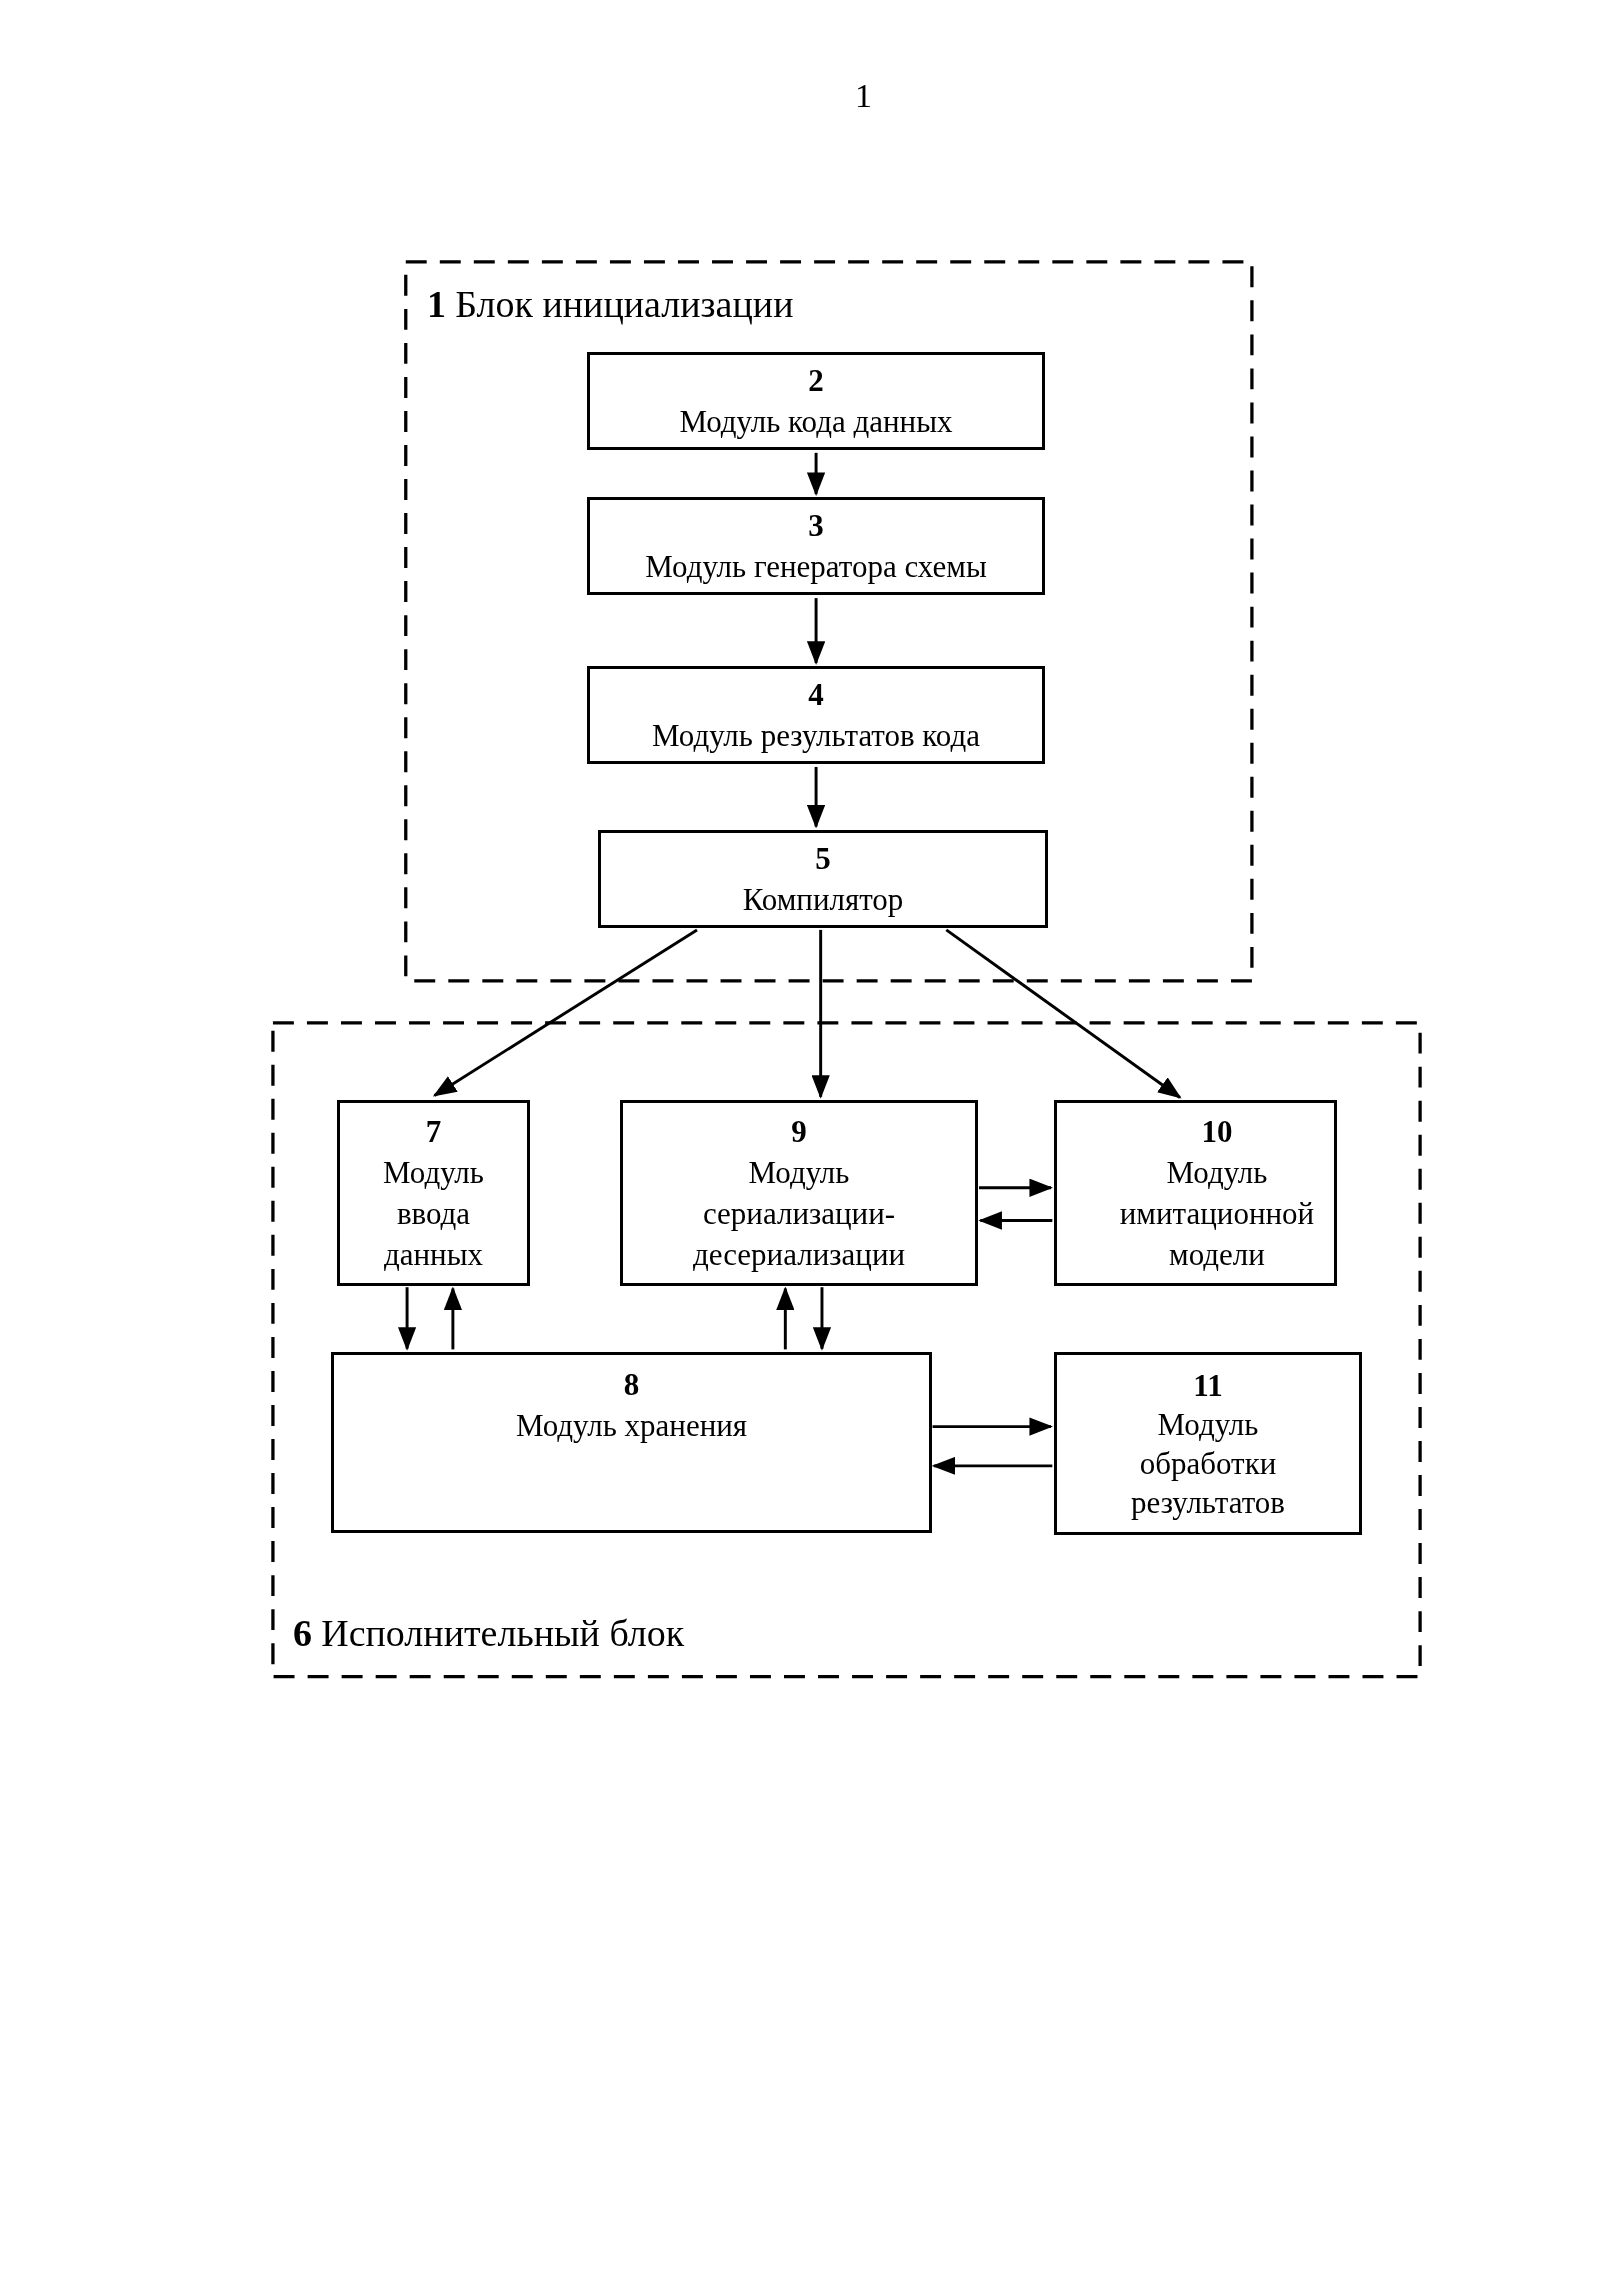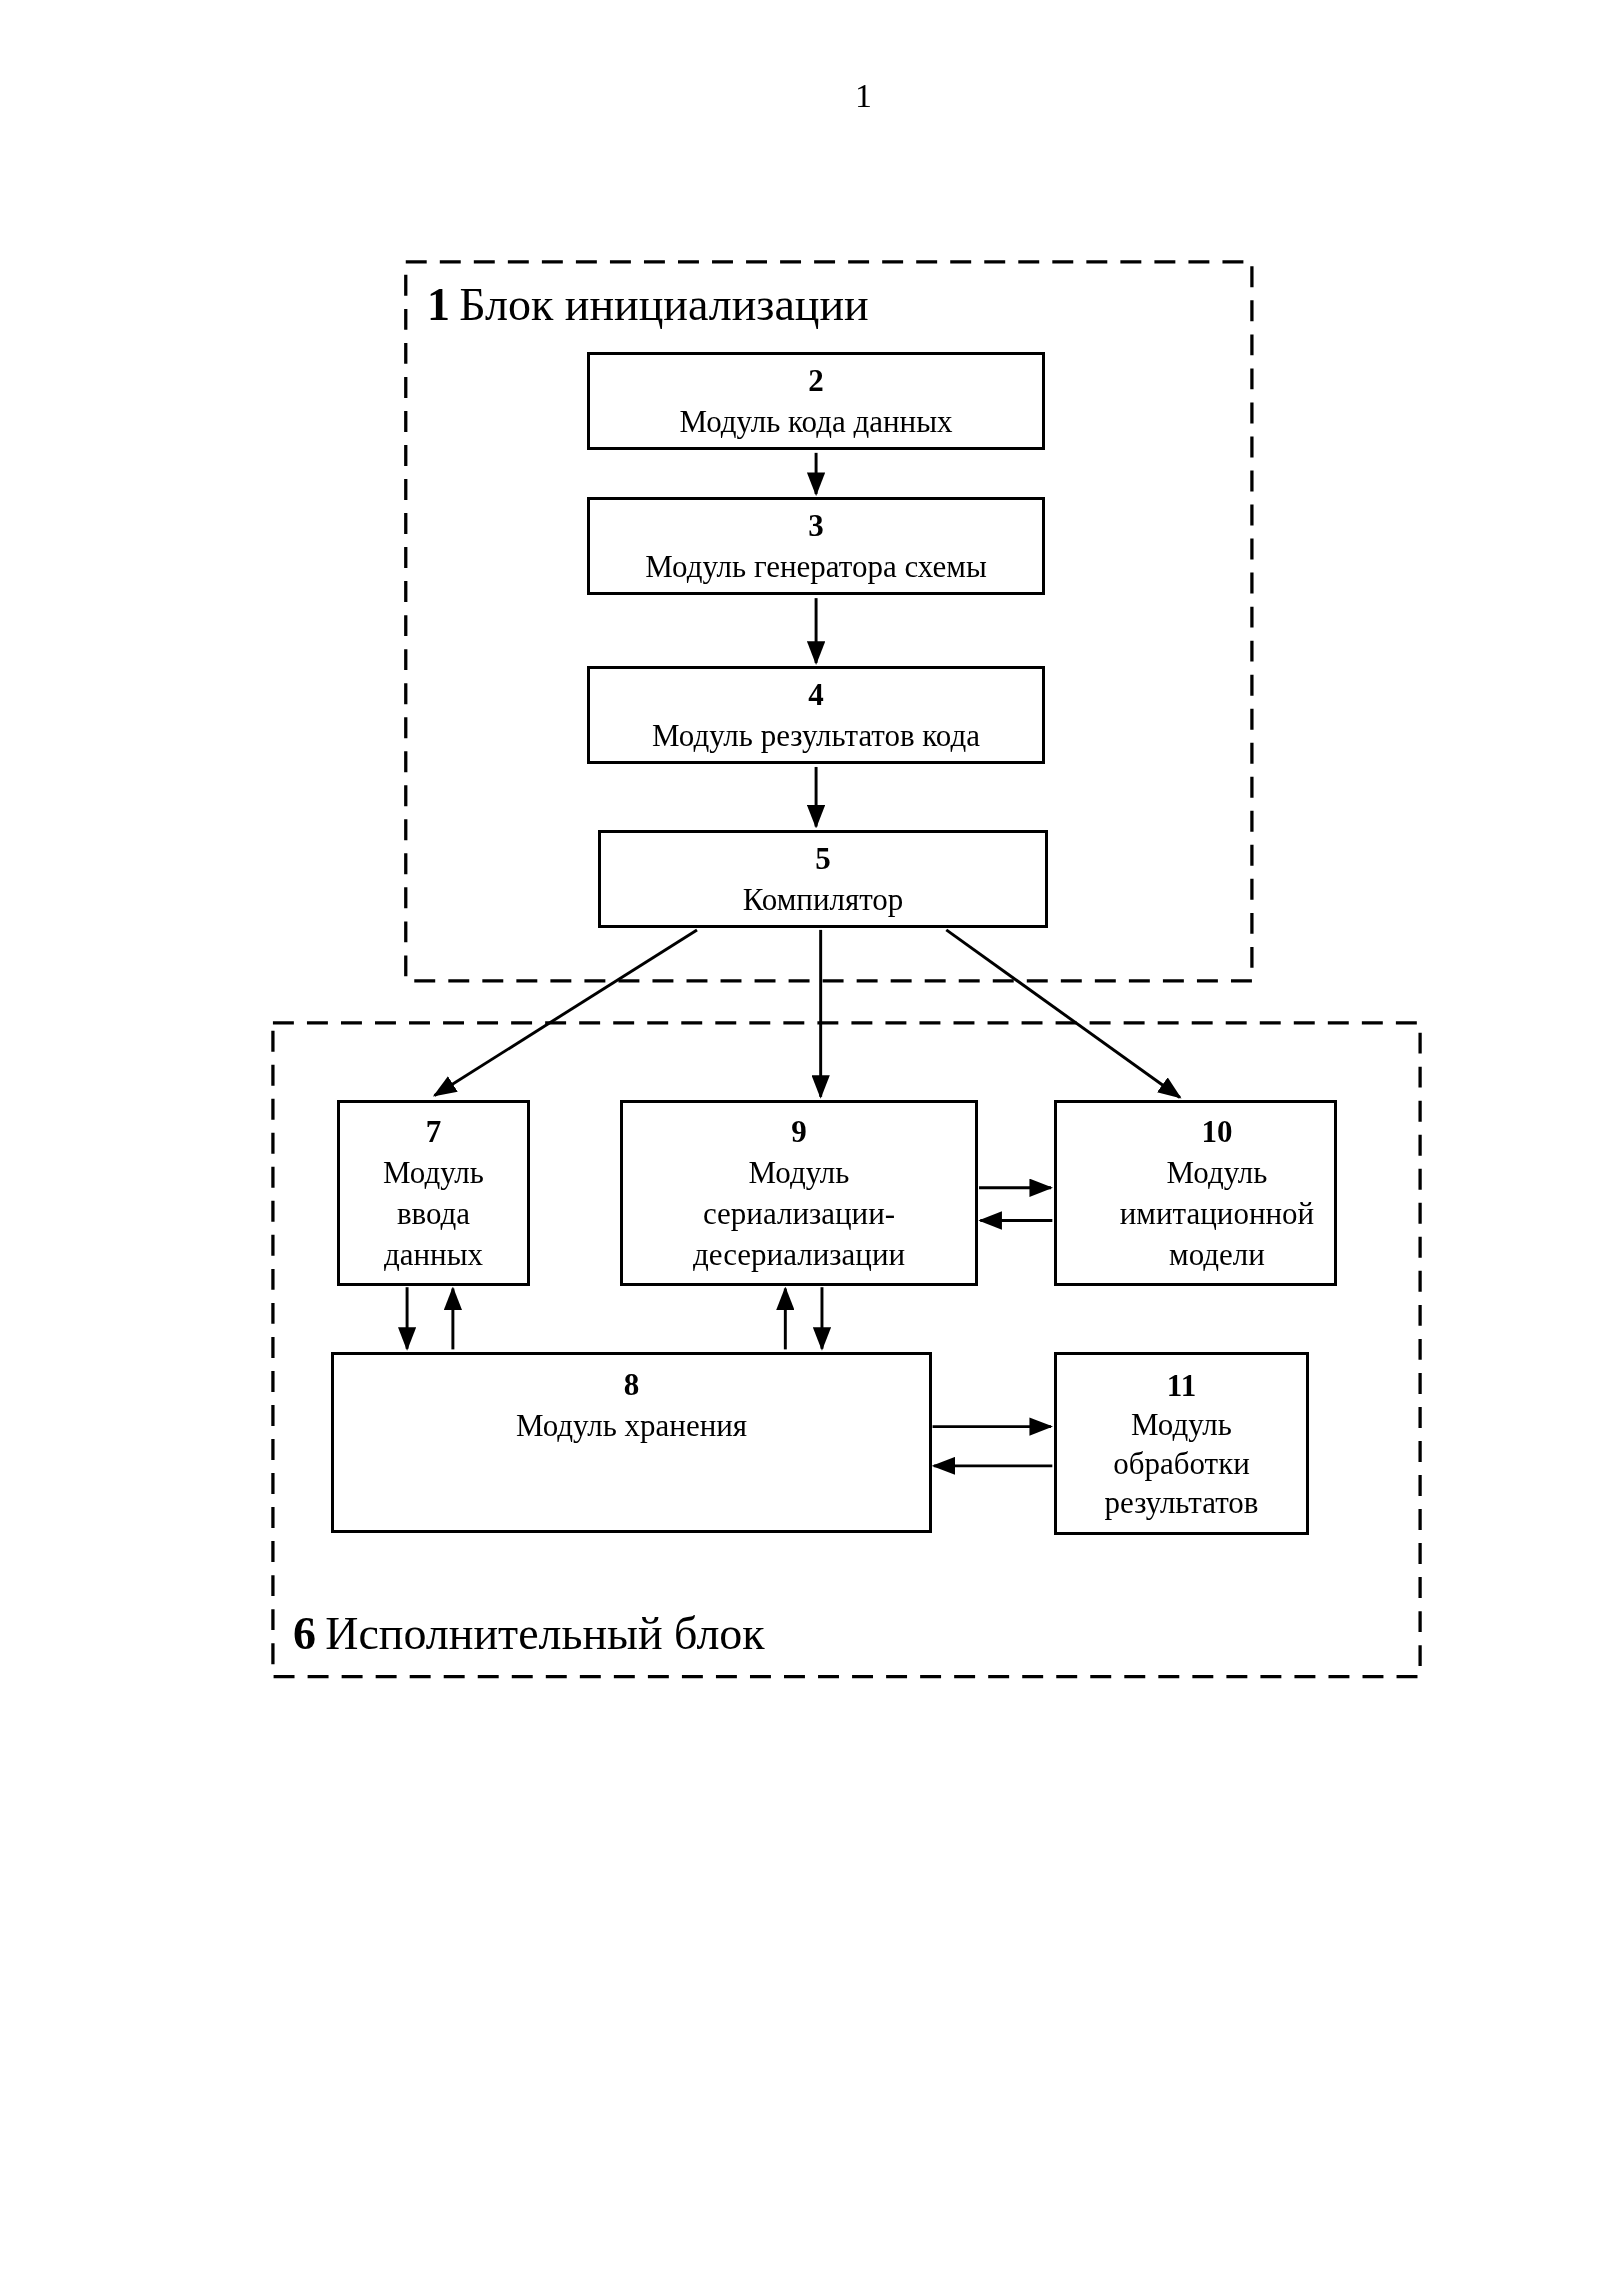--- a/index.html
+++ b/index.html
@@ -53,21 +53,21 @@
   }
   .box.top-align {
     justify-content: flex-start;
     padding-top: 9.2px;
   }
   .box.tight {
     line-height: 39px;
   }
   .group-label {
     position: absolute;
-    font-size: 46px;
+    font-size: 38px;
     line-height: 47px;
     white-space: nowrap;
   }
   .group-label .num {
     font-weight: bold;
     margin-right: 9.2px;
   }
 </style>
 </head>
 <body>
@@ -156,21 +156,21 @@
     <div class="lbl">Модуль
 имитационной
 модели</div>
   </div>
 
   <div class="box top-align" style="left:331px; top:1352px; width:601px; height:181px;">
     <div class="num">8</div>
     <div class="lbl">Модуль хранения</div>
   </div>
 
-  <div class="box tight" style="left:1054px; top:1352px; width:255px; height:183px;">
+  <div class="box tight" style="left:1054px; top:1352px; width:308px; height:183px;">
     <div class="num">11</div>
     <div class="lbl">Модуль
 обработки
 результатов</div>
   </div>
 
 </div>
 
 
 </body></html>

